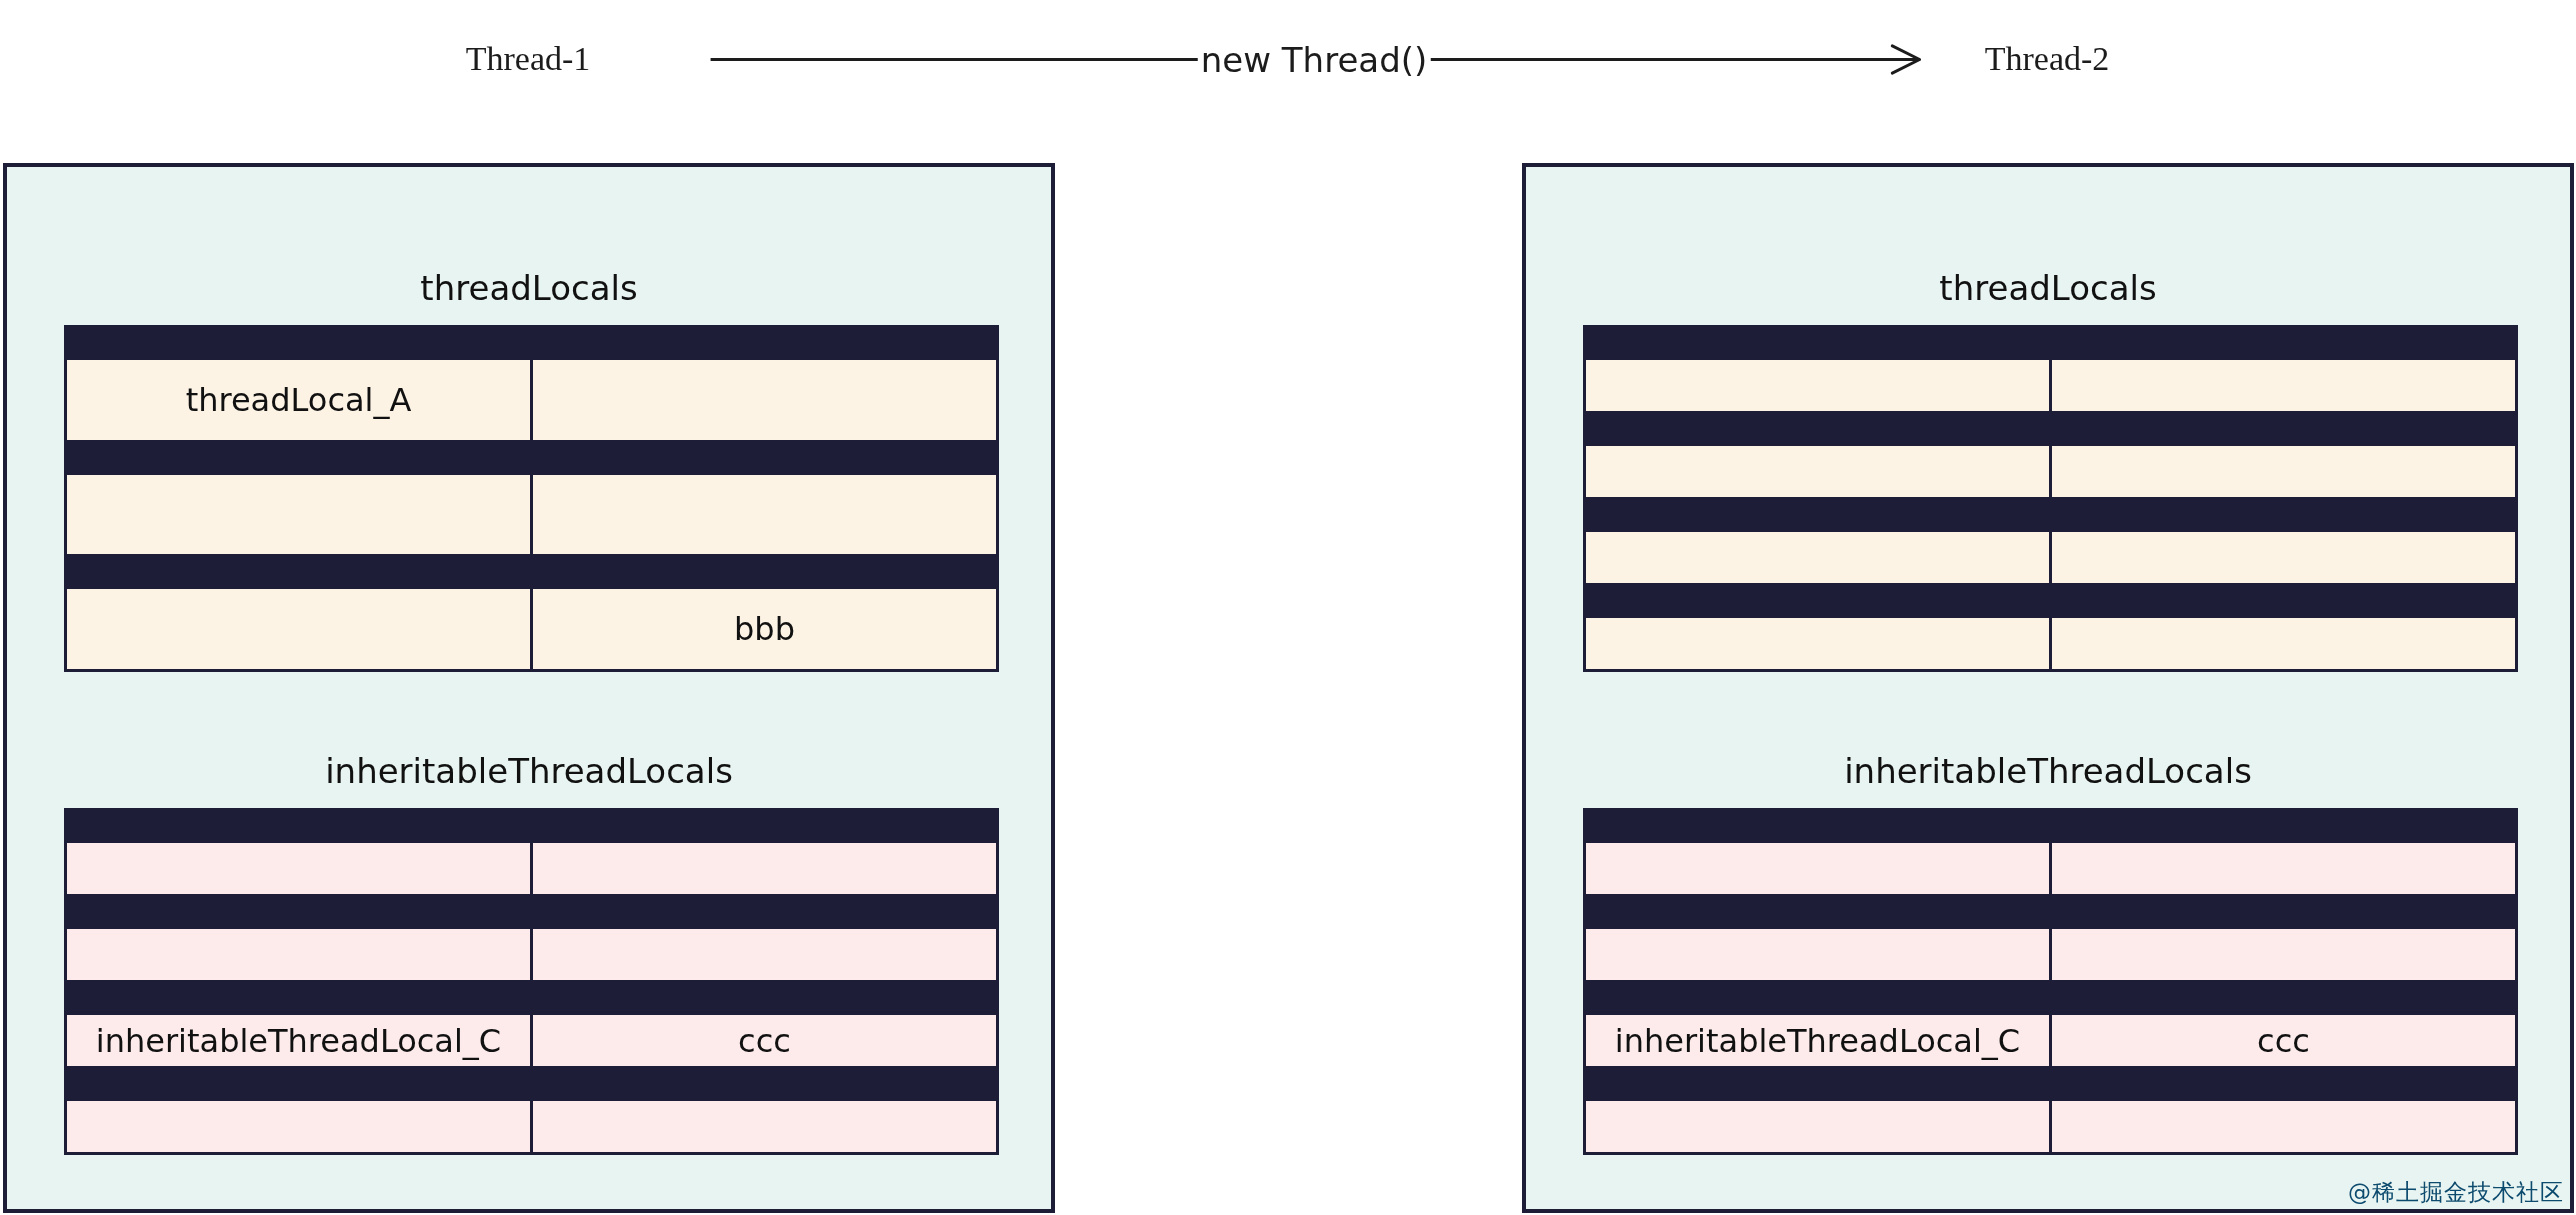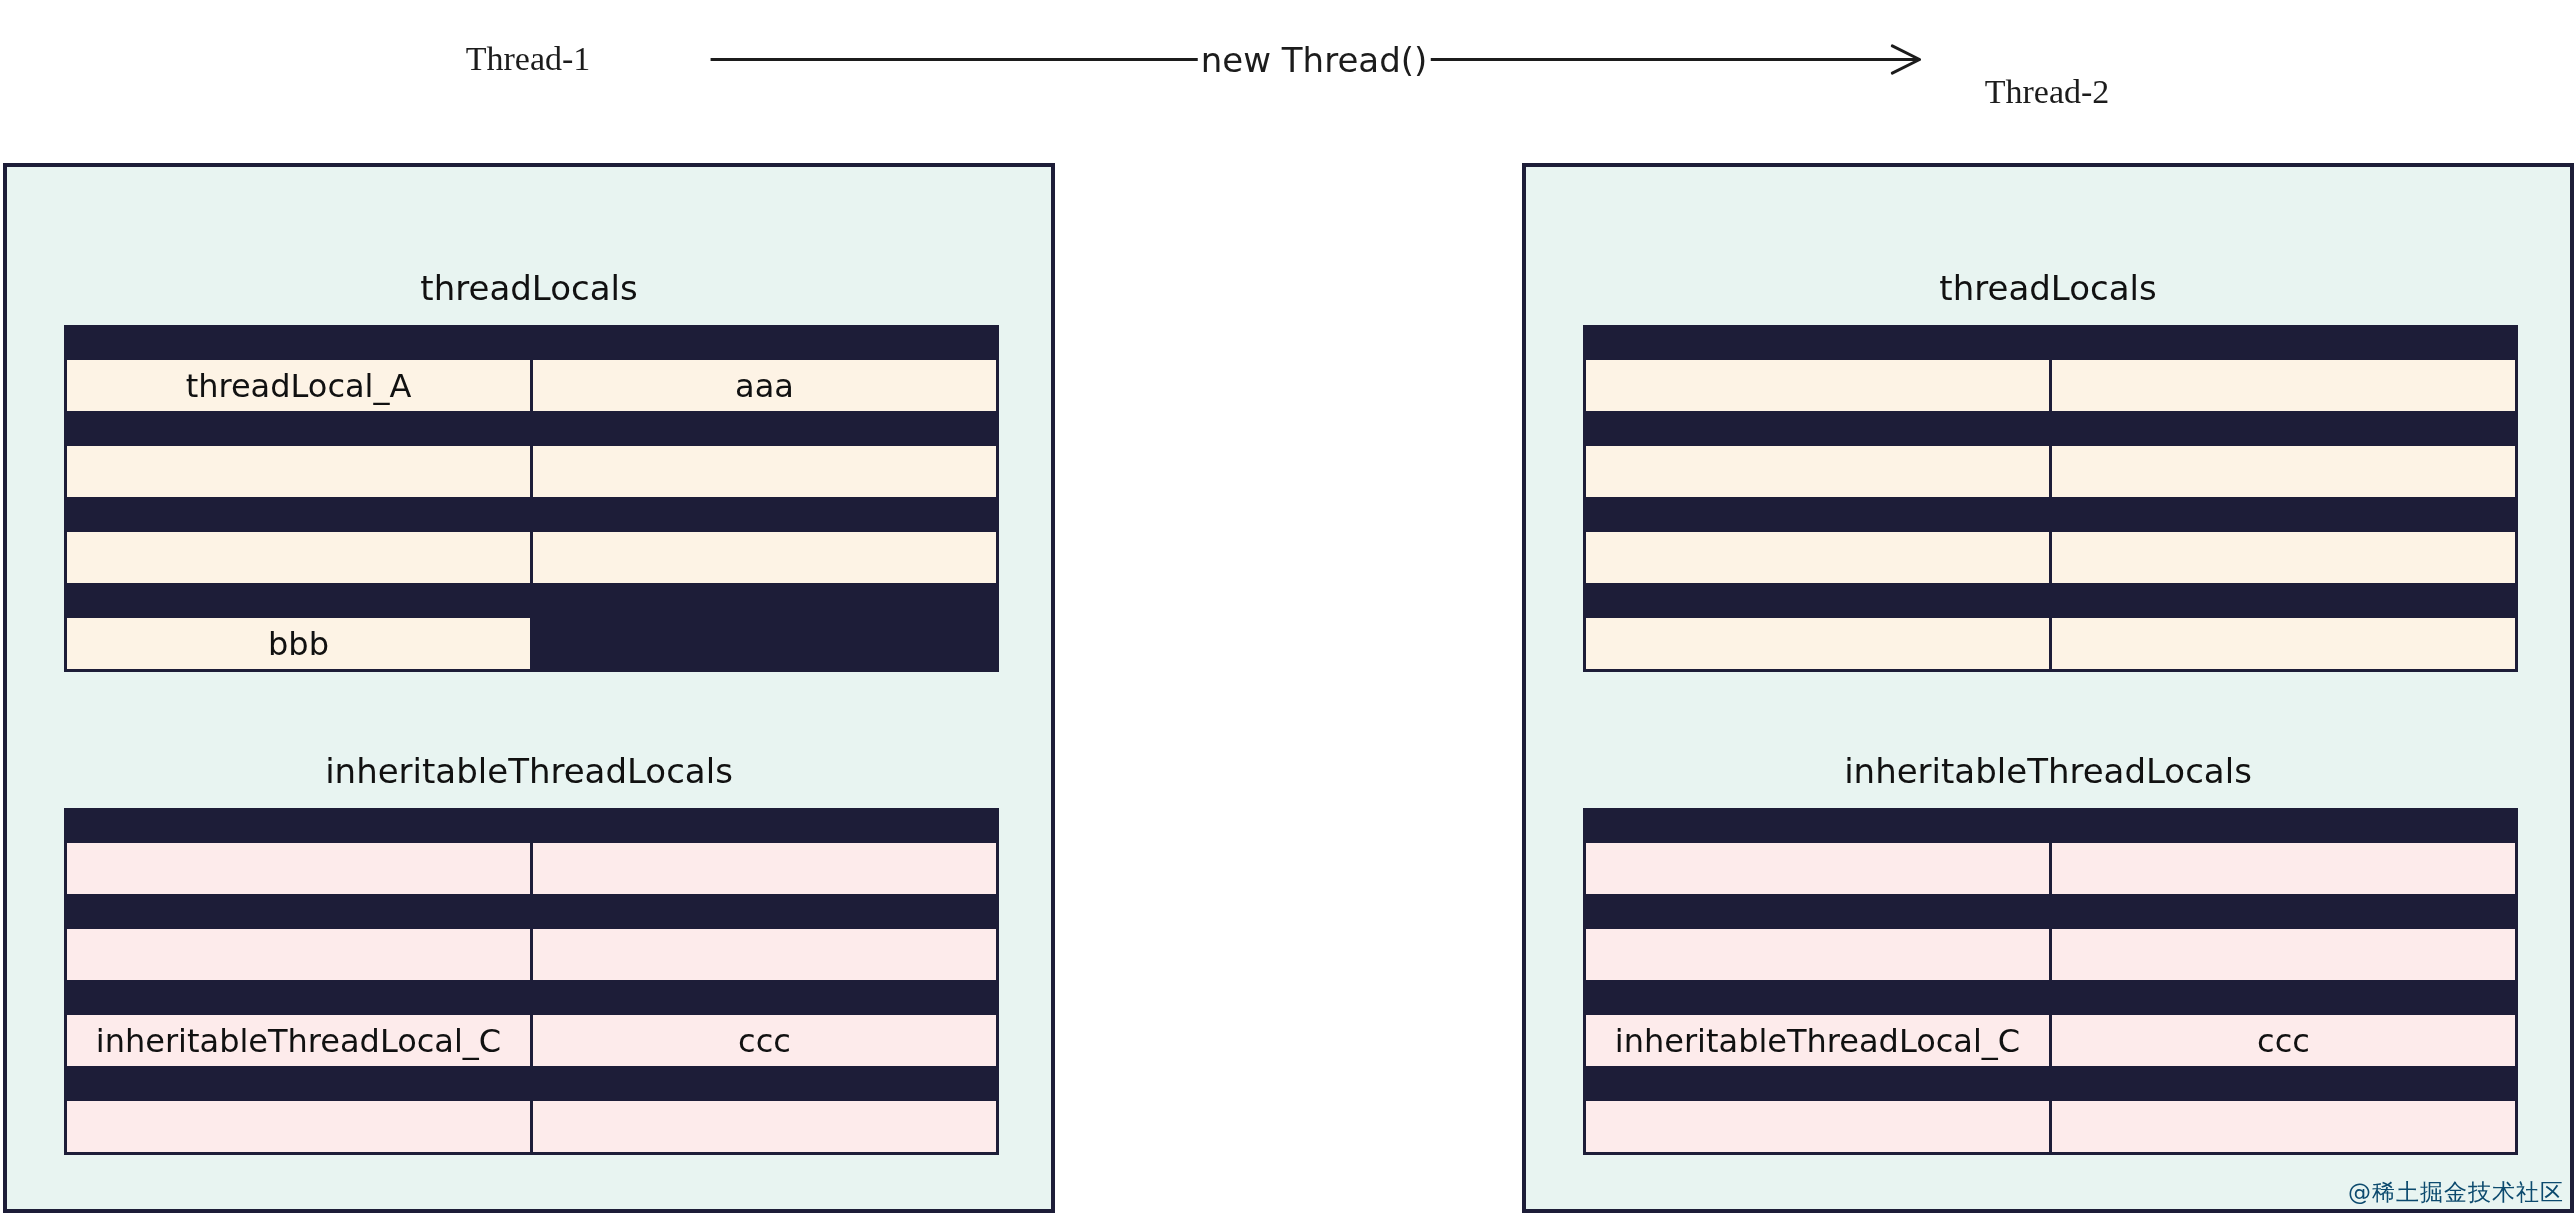--- a/index.html
+++ b/index.html
@@ -21,21 +21,21 @@
     position: absolute;
     top: 38px;
     transform: translateX(-50%);
     font-size: 34px;
     line-height: 41px;
     white-space: nowrap;
     color: #1c1c1c;
     font-family: Liberation Serif, serif;
   }
   .thread1-label { left: 528px; }
-  .thread2-label { left: 2047px; margin-top: 33px; }
+  .thread2-label { left: 2047px; }
 
   .arrow-svg {
     position: absolute;
     left: 703px;
     top: 39px;
     width: 1230px;
     height: 39px;
   }
   .arrow-label {
     position: absolute;
@@ -122,21 +122,20 @@
     <polyline points="1212,7 1240,21 1212,35" fill="none" stroke="#1c1c1c" stroke-width="3" stroke-linejoin="round" stroke-linecap="round"></polyline>
   </svg>
   <div class="arrow-label">new Thread()</div>
 
   <div class="thread-label thread2-label">Thread-2</div>
 
   <div class="thread-box left">
     <div class="map-title first">threadLocals</div>
     <div class="grid-table first">
       <div class="cell cream">threadLocal_A</div>
-      <div class="cell cream">aaa</div>
       <div class="cell cream"></div>
       <div class="cell cream"></div>
       <div class="cell cream"></div>
       <div class="cell cream"></div>
       <div class="cell cream">bbb</div>
     </div>
 
     <div class="map-title second">inheritableThreadLocals</div>
     <div class="grid-table second">
       <div class="cell pink"></div>

